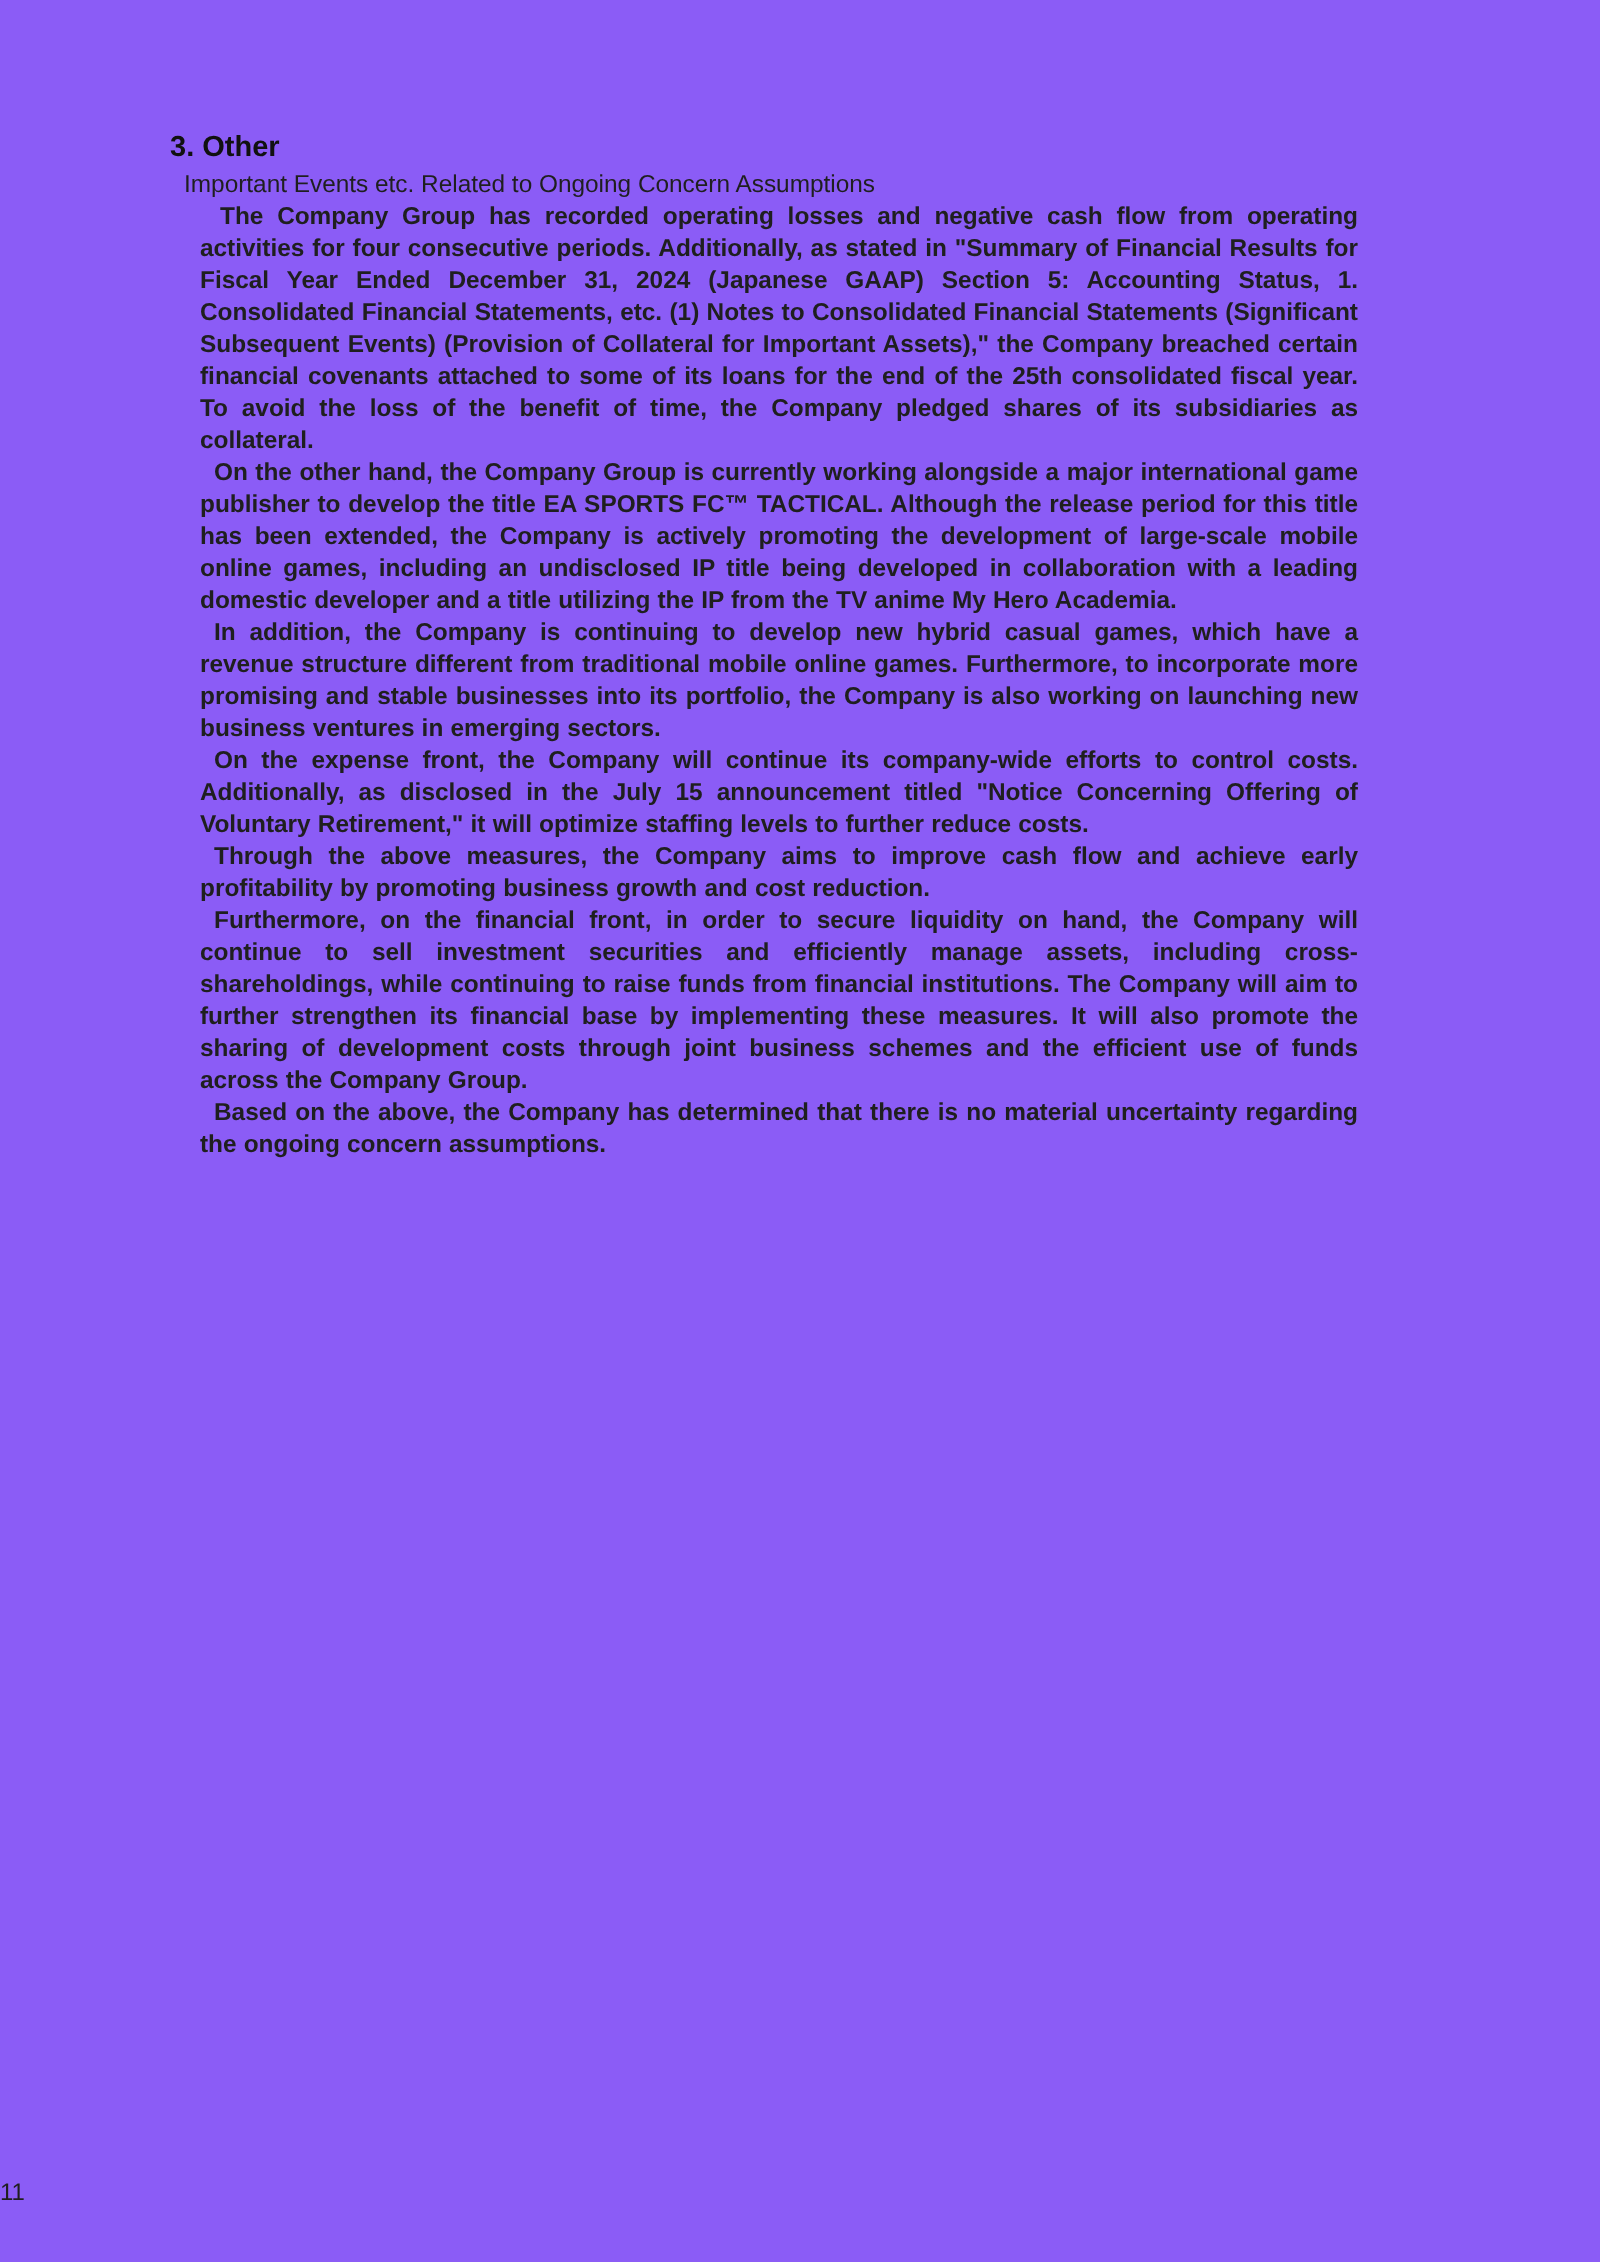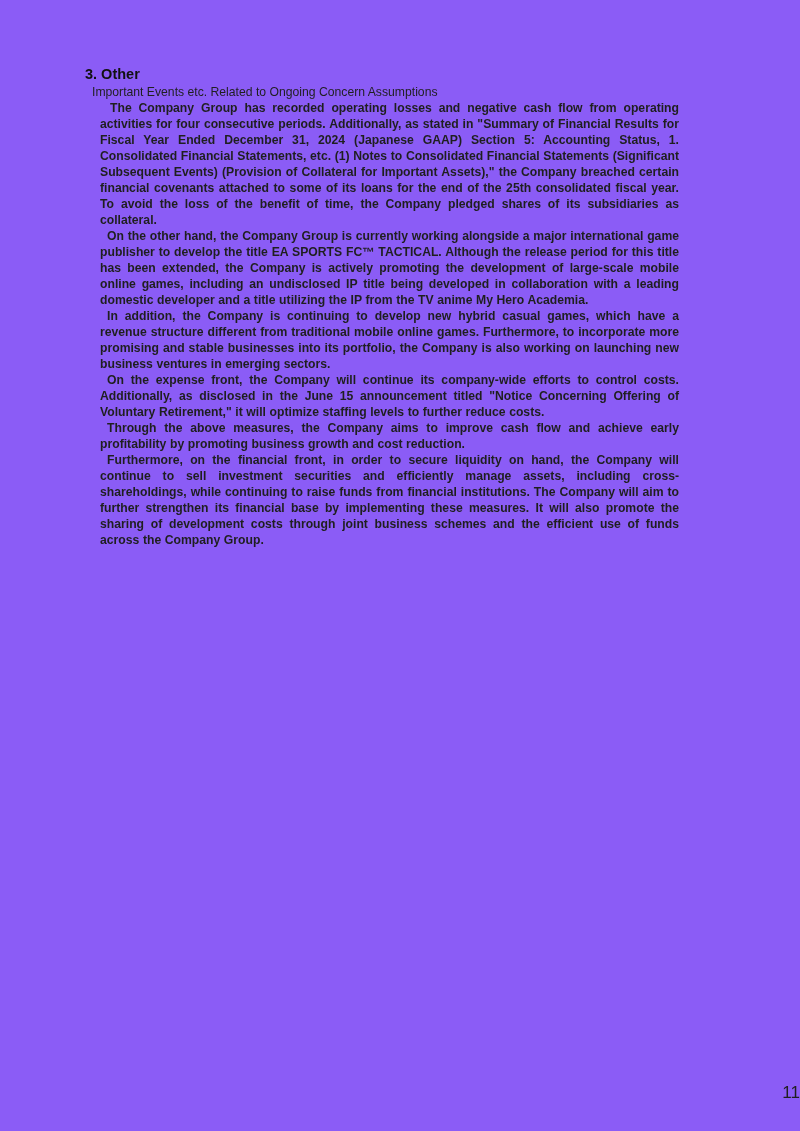--- a/index.html
+++ b/index.html
@@ -47,35 +47,36 @@
     word-spacing: 0.2px;
   }
   .body-text p.first {
     text-indent: 10px;
   }
   .page-number {
     position: absolute;
     bottom: 28px;
     left: 0;
     width: 100%;
-    text-align: right;
-    font-size: 17px;
+    text-align: left;
+    font-size: 12px;
     color: #1f1f1f;
   }
 </style>
 </head>
 <body>
 
 <div class="page">
   <div class="content">
     <div class="heading">3. Other</div>
     <div class="subheading">Important Events etc. Related to Ongoing Concern Assumptions</div>
     <div class="body-text">
       <p class="first">The Company Group has recorded operating losses and negative cash flow from operating activities for four consecutive periods. Additionally, as stated in "Summary of Financial Results for Fiscal Year Ended December 31, 2024 (Japanese GAAP) Section 5: Accounting Status, 1. Consolidated Financial Statements, etc. (1) Notes to Consolidated Financial Statements (Significant Subsequent Events) (Provision of Collateral for Important Assets)," the Company breached certain financial covenants attached to some of its loans for the end of the 25th consolidated fiscal year. To avoid the loss of the benefit of time, the Company pledged shares of its subsidiaries as collateral.</p>
       <p>On the other hand, the Company Group is currently working alongside a major international game publisher to develop the title EA SPORTS FC™ TACTICAL. Although the release period for this title has been extended, the Company is actively promoting the development of large-scale mobile online games, including an undisclosed IP title being developed in collaboration with a leading domestic developer and a title utilizing the IP from the TV anime My Hero Academia.</p>
       <p>In addition, the Company is continuing to develop new hybrid casual games, which have a revenue structure different from traditional mobile online games. Furthermore, to incorporate more promising and stable businesses into its portfolio, the Company is also working on launching new business ventures in emerging sectors.</p>
-      <p>On the expense front, the Company will continue its company-wide efforts to control costs. Additionally, as disclosed in the June 15 announcement titled "Notice Concerning Offering of Voluntary Retirement," it will optimize staffing levels to further reduce costs.</p>
+      <p>On the expense front, the Company will continue its company-wide efforts to control costs. Additionally, as disclosed in the July 15 announcement titled "Notice Concerning Offering of Voluntary Retirement," it will optimize staffing levels to further reduce costs.</p>
       <p>Through the above measures, the Company aims to improve cash flow and achieve early profitability by promoting business growth and cost reduction.</p>
       <p>Furthermore, on the financial front, in order to secure liquidity on hand, the Company will continue to sell investment securities and efficiently manage assets, including cross-shareholdings, while continuing to raise funds from financial institutions. The Company will aim to further strengthen its financial base by implementing these measures. It will also promote the sharing of development costs through joint business schemes and the efficient use of funds across the Company Group.</p>
+      <p>Based on the above, the Company has determined that there is no material uncertainty regarding the ongoing concern assumptions.</p>
     </div>
   </div>
   <div class="page-number">11</div>
 </div>
 
 </body></html>

